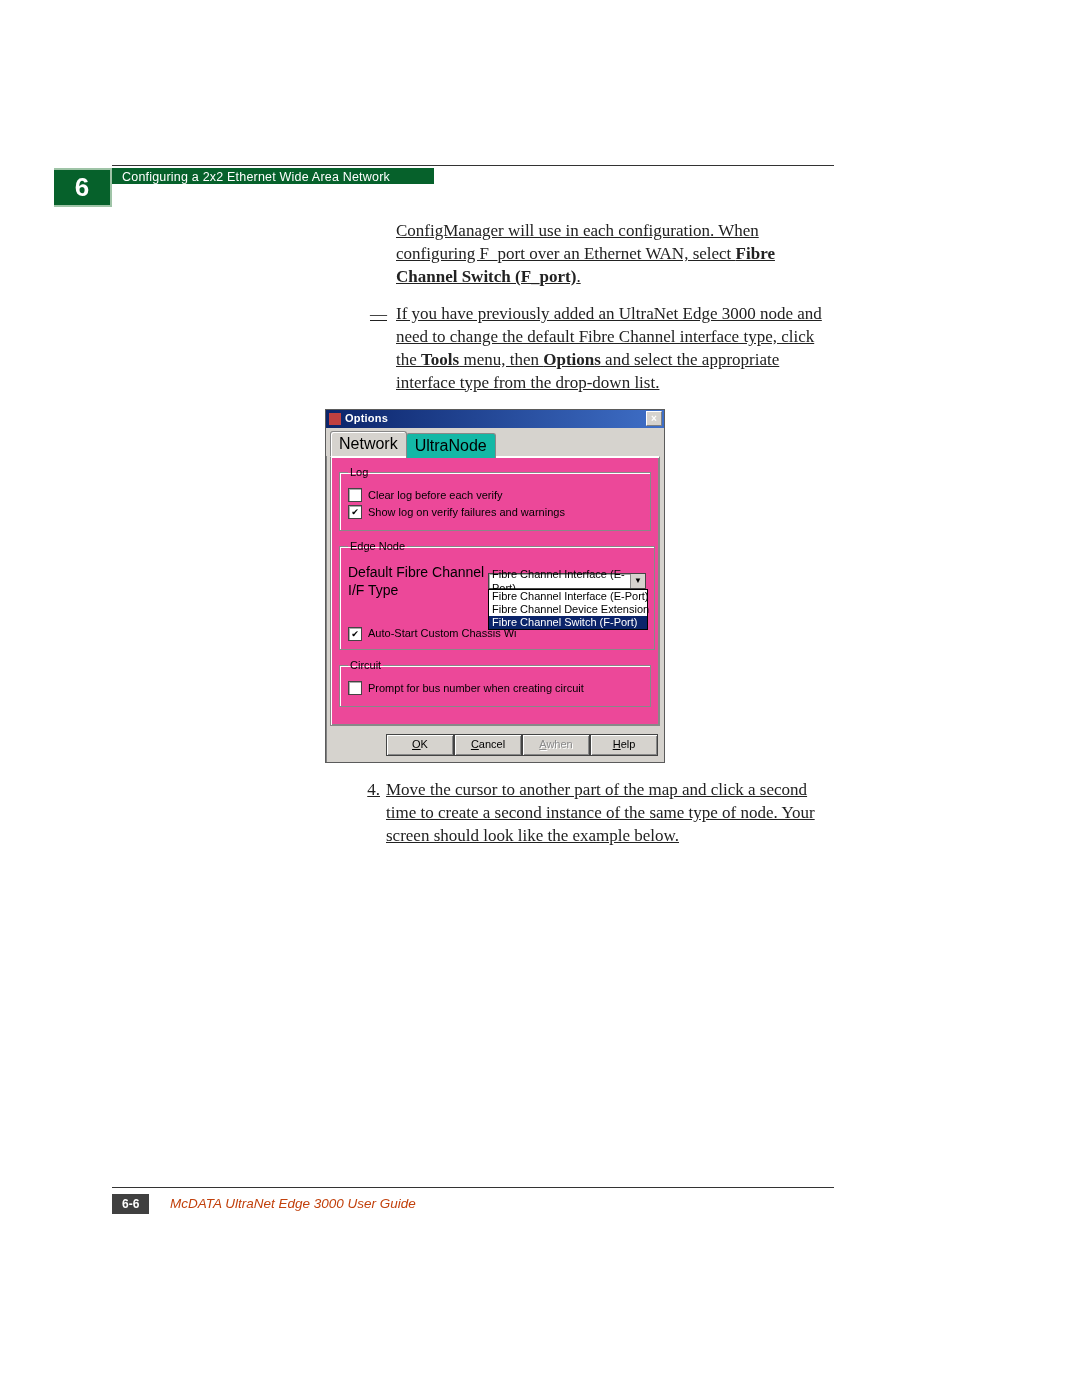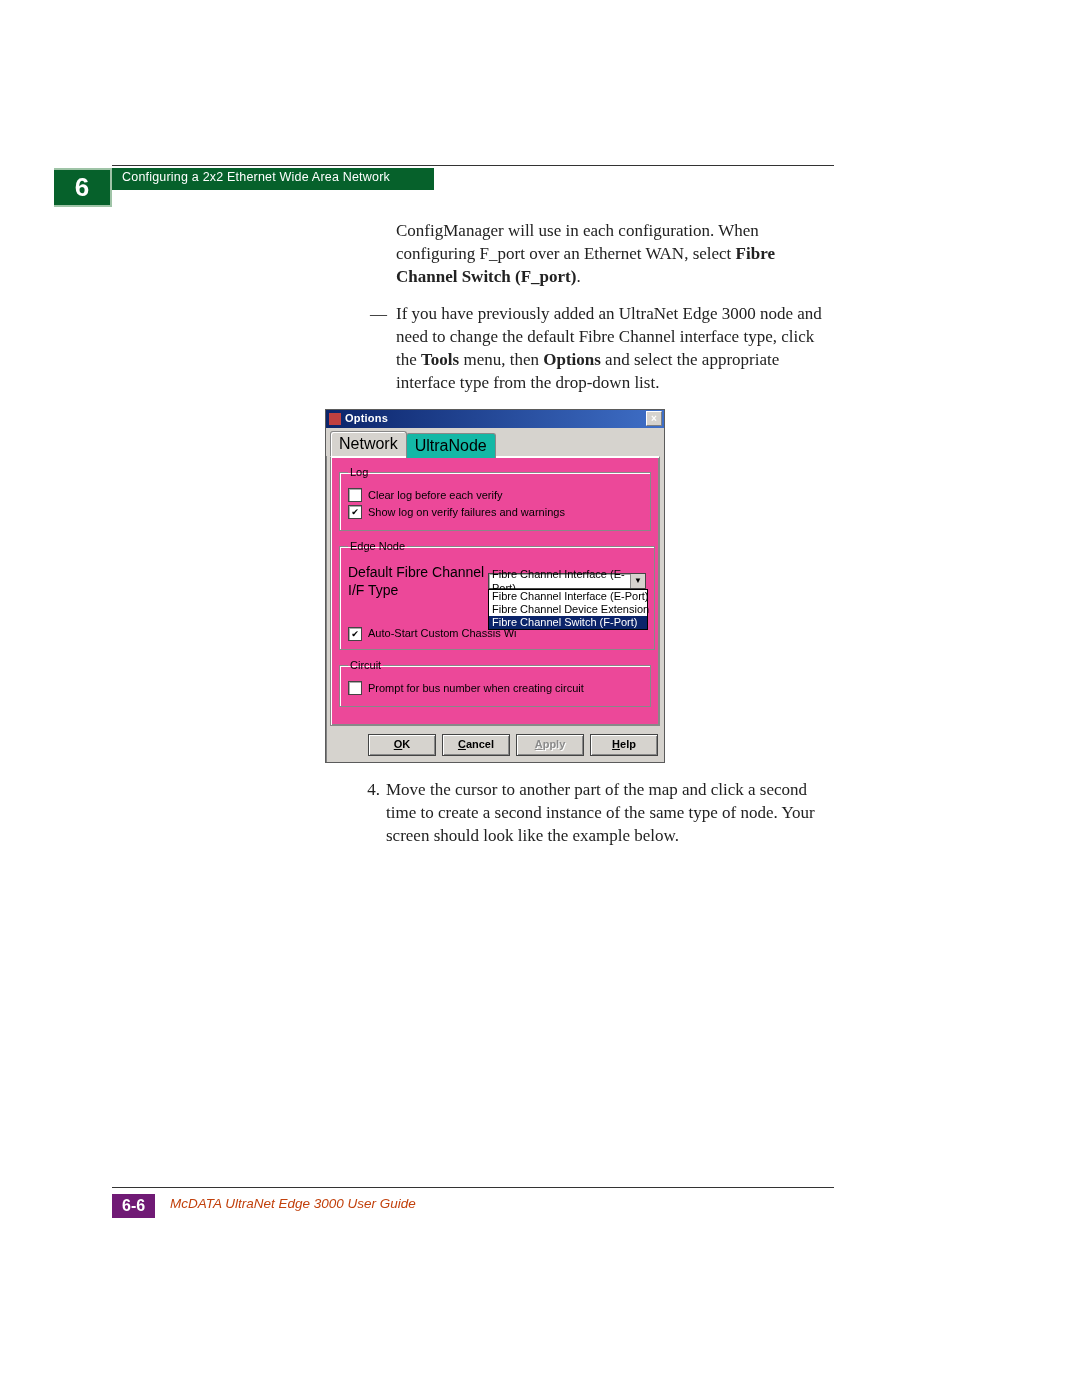--- a/index.html
+++ b/index.html
@@ -41,21 +41,21 @@
     align-items: center;
     justify-content: center;
     border: 2px solid #9fc4a7;
     border-left: none;
     box-sizing: border-box;
   }
   .chapter-title-bar {
     position: absolute;
     left: 112px;
     top: 168px;
-    height: 22px;
+    height: 16px;
     padding: 0 44px 0 10px;
     background: #06612b;
     color: #fff;
     font-family: "Helvetica Neue", Arial, sans-serif;
     font-size: 12.5px;
     line-height: 18px;
     letter-spacing: 0.2px;
   }
 
   
@@ -65,20 +65,21 @@
     top: 220px;
     width: 465px;
     font-size: 17px;
     line-height: 1.35;
     font-family: "Book Antiqua", "Palatino Linotype", Georgia, serif;
     color: #222;
   }
   .bullet, .numitem {
     display: flex;
     margin-bottom: 14px;
+    text-decoration: underline;
   }
   .bullet .mark {
     flex: 0 0 26px;
     text-align: left;
   }
   .numitem .mark {
     flex: 0 0 30px;
     text-align: right;
     padding-right: 6px;
   }
@@ -250,23 +251,21 @@
   .edge-row .lbl {
     width: 140px;
     font-size: 14px;
   }
   .auto-row .lbl2 {
     font-size: 11px;
   }
   .btn-row {
     display: flex;
     justify-content: flex-end;
-    gap: 6px;
     padding: 4px 6px 6px 16px;
-    font-weight: bold;
   }
   .winbtn {
     width: 66px;
     height: 20px;
     border: 1px solid #444;
     background: #d6d3ce;
     box-shadow: inset 1px 1px 0 #fff, inset -1px -1px 0 #888;
     font-family: Tahoma, Arial, sans-serif;
     font-size: 11px;
     text-align: center;
@@ -286,24 +285,24 @@
     left: 112px;
     right: 246px;
     top: 1187px;
     height: 1px;
     background: #333;
   }
   .footer-pagebox {
     position: absolute;
     left: 112px;
     top: 1194px;
-    background: #701a75;
+    background: #404040;
     color: #fff;
     font-family: "Helvetica Neue", Arial, sans-serif;
-    font-size: 16px;
+    font-size: 12px;
     font-weight: 600;
     padding: 3px 10px;
   }
   .footer-title {
     position: absolute;
     left: 170px;
     top: 1196px;
     font-family: "Helvetica Neue", Arial, sans-serif;
     font-style: italic;
     font-size: 13.5px;
@@ -386,21 +385,21 @@
             <div class="chk-row">
               <span class="chk"></span>
               <span>Prompt for bus number when creating circuit</span>
             </div>
           </fieldset>
 
         </div>
         <div class="btn-row">
           <div class="winbtn"><span class="ul">O</span><span>K</span></div>
           <div class="winbtn"><span class="ul">C</span><span>ancel</span></div>
-          <div class="winbtn disabled"><span class="ul">A</span><span>pply</span></div>
+          <div class="winbtn disabled"><span class="ul">A</span><span>when</span></div>
           <div class="winbtn"><span class="ul">H</span><span>elp</span></div>
         </div>
       </div>
     </div>
 
     <div class="numitem">
       <div class="mark">4.</div>
       <div class="numtext">Move the cursor to another part of the map and click a second time to create a second instance of the same type of node. Your screen should look like the example below.</div>
     </div>
 

